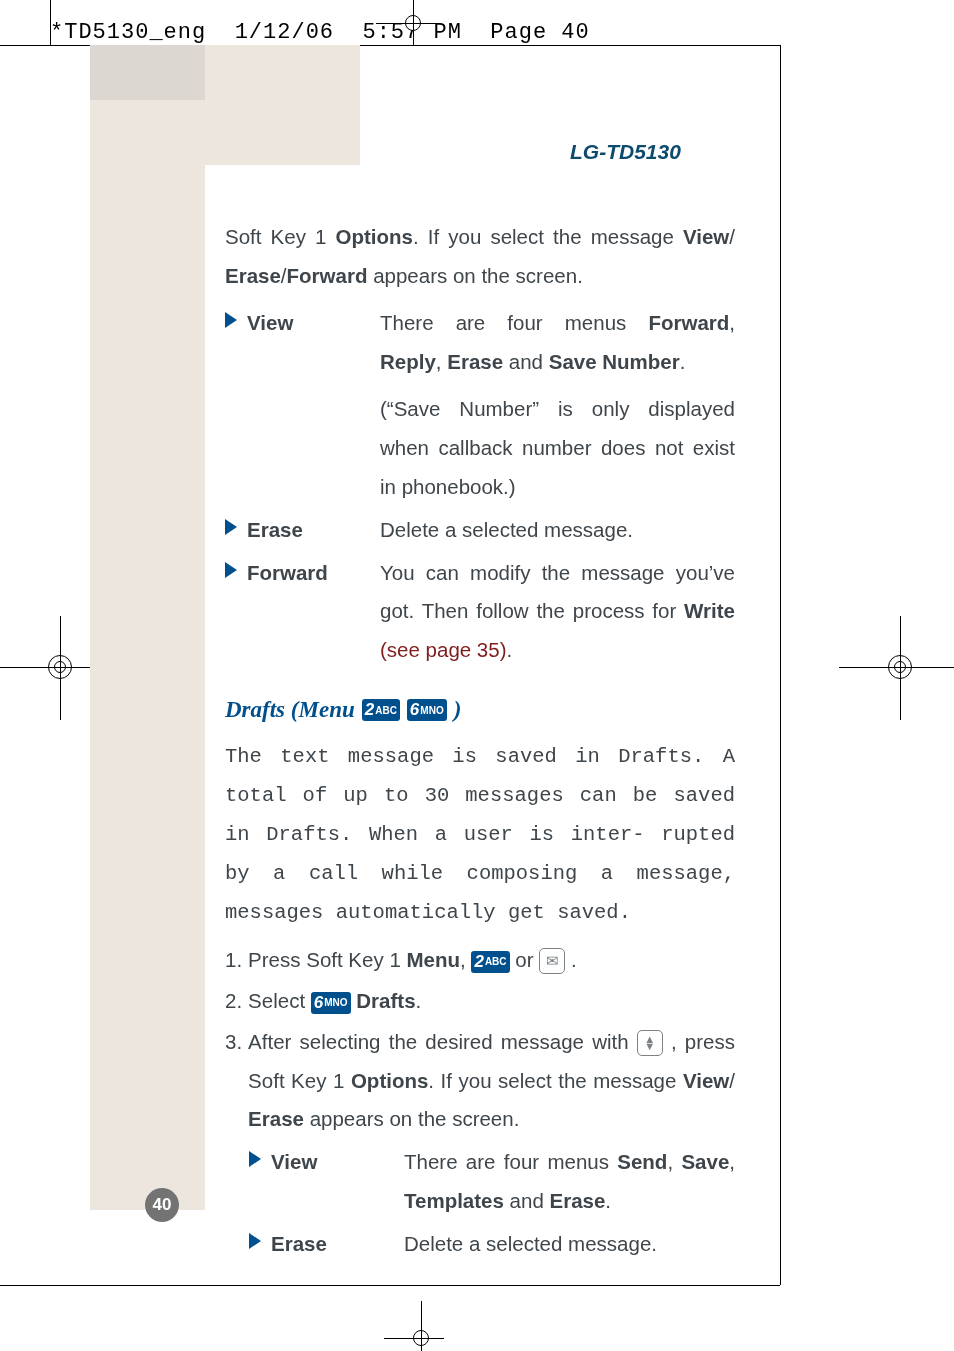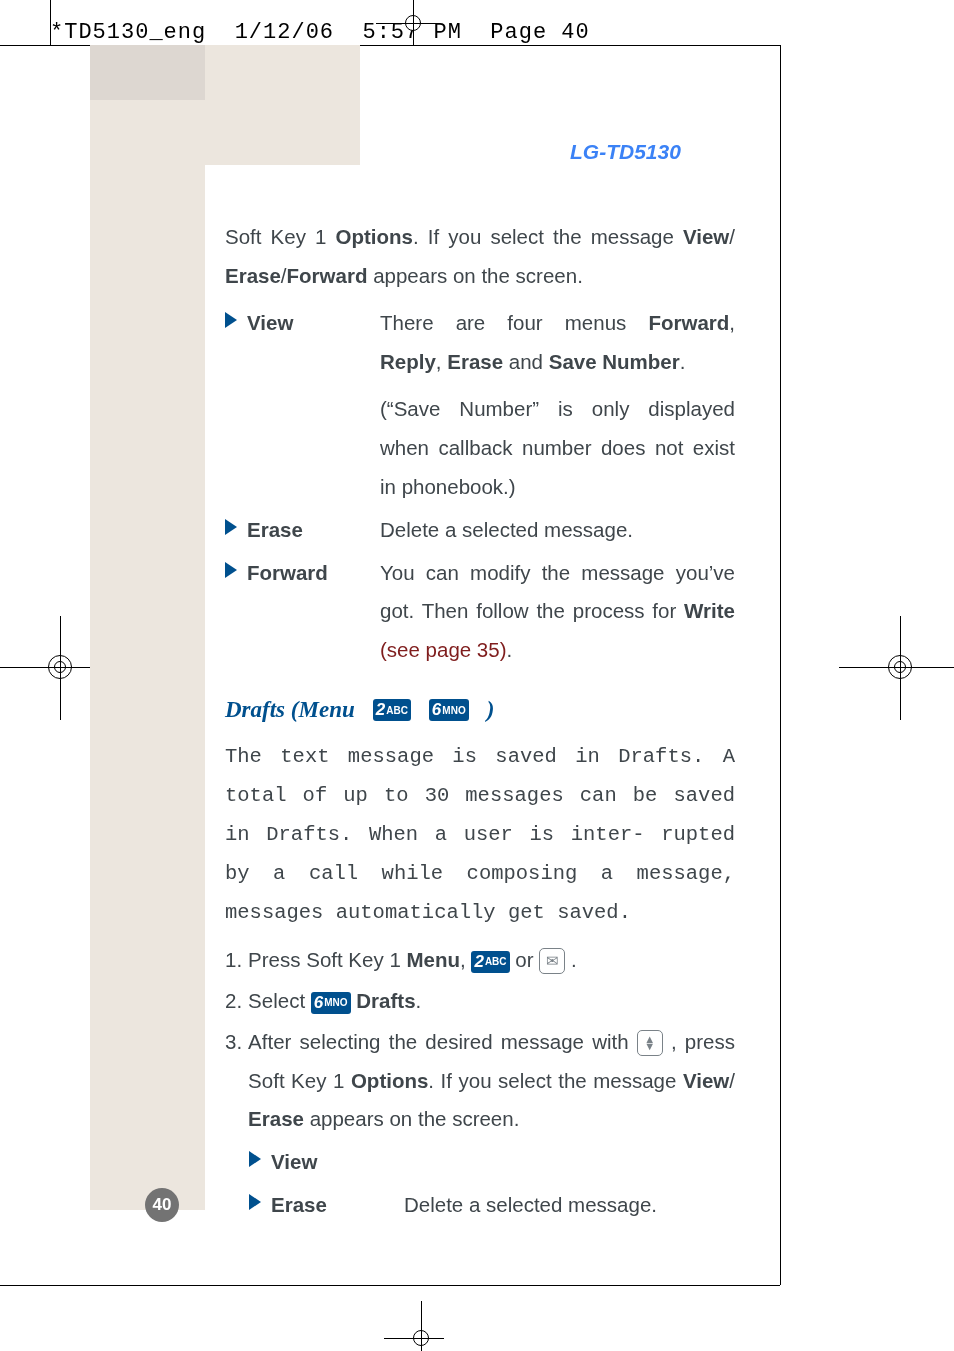--- a/index.html
+++ b/index.html
@@ -177,21 +177,21 @@
       left: 205px;
       width: 155px;
       height: 120px;
       background: #ece6de;
     }
 
     .model-label {
       position: absolute;
       top: 140px;
       left: 570px;
-      color: #3b82f6;
+      color: #0c4a6e;
       font-weight: bold;
       font-style: italic;
       font-size: 21px;
     }
 
     .content {
       position: absolute;
       top: 218px;
       left: 225px;
       width: 510px;
@@ -217,21 +217,21 @@
 
     .section-title {
       margin-top: 18px;
       color: #00508e;
       font-weight: bold;
       font-style: italic;
       font-family: Georgia, 'Times New Roman', serif;
       font-size: 23px;
       display: flex;
       align-items: center;
-      gap: 18px;
+      gap: 7px;
     }
     .key-badge {
       display: inline-flex;
       align-items: center;
       background: #00508e;
       color: #fff;
       font-style: italic;
       font-weight: bold;
       border-radius: 3px;
       padding: 0 3px;
@@ -387,20 +387,23 @@
         <span class="bold">Erase</span><span> appears on the screen.</span>
       </div>
     </div>
   </div>
 
   <div class="list-row indent">
     <div class="list-term">
       <div class="tri"></div>
       <span class="term-txt">View</span>
     </div>
+    <div class="list-def">
+      <span>There are four menus </span><span class="bold">Send</span><span>, </span><span class="bold">Save</span><span>, </span><span class="bold">Templates</span><span> and </span><span class="bold">Erase</span><span>.</span>
+    </div>
   </div>
 
   <div class="list-row indent">
     <div class="list-term">
       <div class="tri"></div>
       <span class="term-txt">Erase</span>
     </div>
     <div class="list-def">Delete a selected message.</div>
   </div>
 

